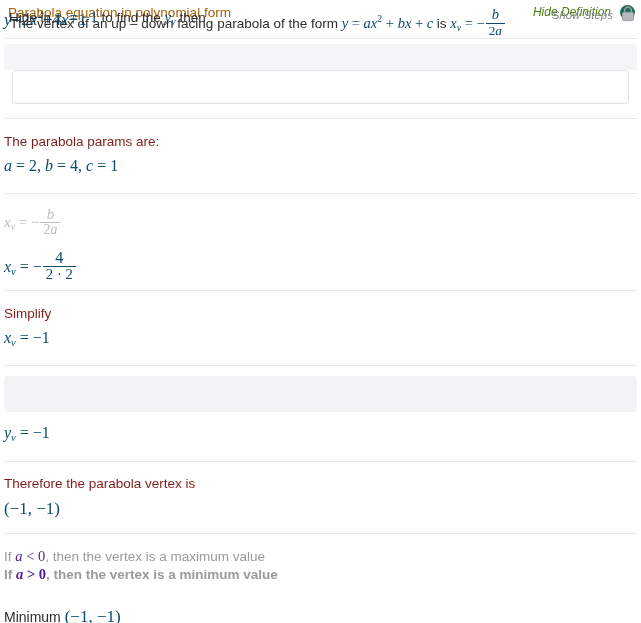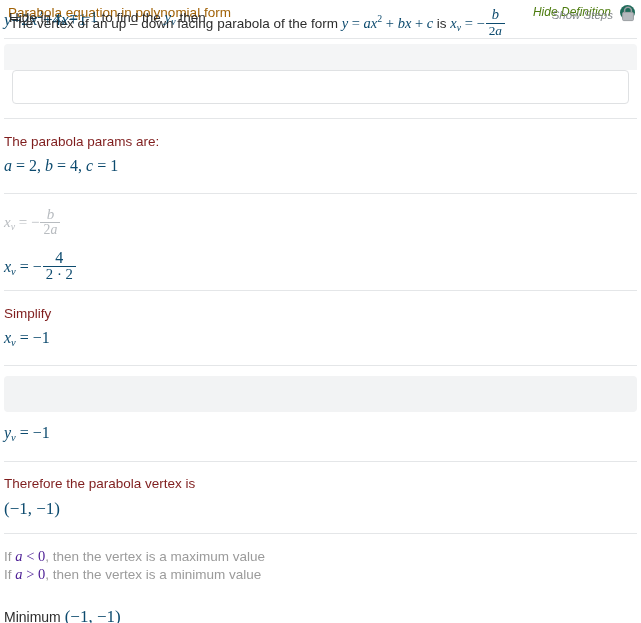--- a/index.html
+++ b/index.html
@@ -293,21 +293,21 @@
   <div class="divider" style="top:461px;"></div>
 
   <div class="blk label" style="top:476px;">Therefore the parabola vertex is</div>
   <div class="blk math" style="top:499px; font-size:17px;">(−1, −1)</div>
 
   <div class="divider" style="top:533px;"></div>
 
   <div class="cond-line" style="top:548px;">
     If&nbsp;<span class="math"><i>a</i>&nbsp;&lt;&nbsp;0</span>, then the vertex is a maximum value
   </div>
-  <div class="cond-line" style="top:566px;">
+  <div class="cond-line" style="top:566px;font-weight:bold;">
     If&nbsp;<span class="math"><i>a</i>&nbsp;&gt;&nbsp;0</span>, then the vertex is a minimum value
   </div>
   <div class="cond-line" style="top:584px;margin-top:44px;">
     <span class="math"><i>a</i>&nbsp;=&nbsp;<span>2</span></span>
   </div>
 
   <div class="final-line" style="top:607px;">
     <span>Minimum</span>
     <span class="math" style="font-size:17px;">(−1, −1)</span>
   </div>

